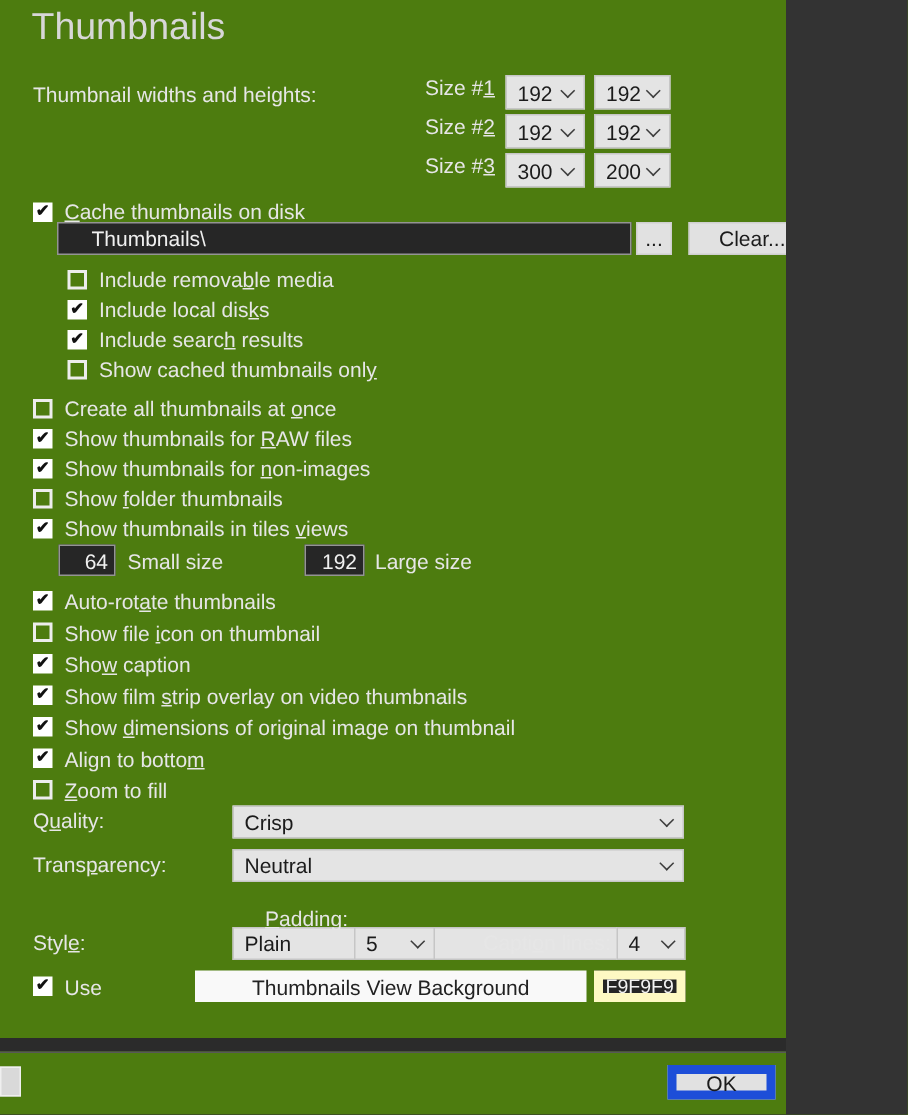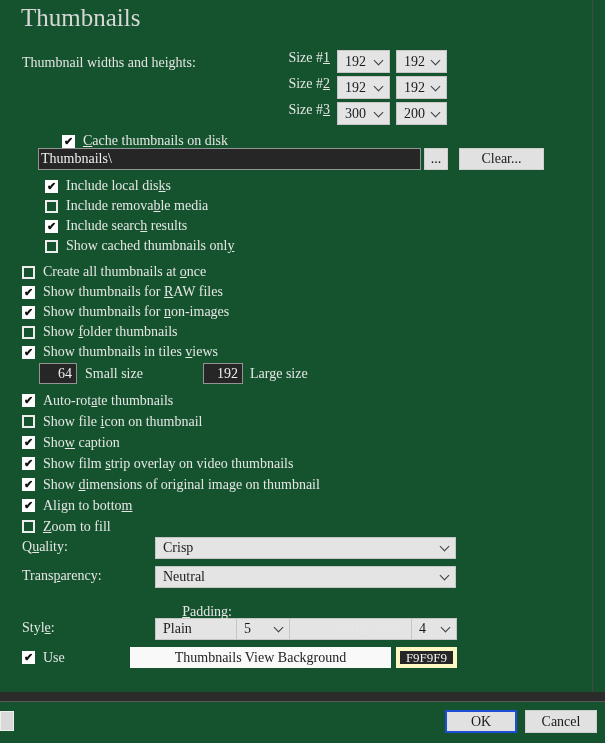--- a/index.html
+++ b/index.html
@@ -1,33 +1,33 @@
 <!DOCTYPE html>
 <html><head>
 <meta charset="utf-8">
 <style>
   html,body{margin:0;padding:0;background:#333333;}
-  .dialog{position:relative;width:605px;height:743px;background:#14532d;overflow:hidden;
-          font-family:Liberation Serif, serif;font-size:14px;color:#e6e6e6;}
+  .dialog{position:relative;width:524px;height:743px;background:#4d7c0f;overflow:hidden;
+          font-family:Liberation Sans, sans-serif;font-size:14px;color:#e6e6e6;}
   u{text-decoration:underline;}
 
   .title{position:absolute;left:21px;top:4px;font-size:25px;color:#d7d7d7;white-space:nowrap;}
   .heading{position:absolute;left:22px;top:55px;white-space:nowrap;}
 
   
   .check-row{display:flex;align-items:center;height:20px;cursor:default;}
   .rows21 .check-row{height:21px;}
   .cb{width:13px;height:13px;box-sizing:border-box;flex:0 0 13px;position:relative;}
   .cb.checked{background:#ffffff;}
   .cb.checked::after{content:"\2714";position:absolute;left:0;top:0;width:13px;height:13px;
        font-size:11px;line-height:13px;text-align:center;color:#111;font-weight:bold;}
   .cb:not(.checked){border:2px solid #ededed;background:transparent;}
   .cb-label{margin-left:8px;white-space:nowrap;}
 
-  .cache-check{position:absolute;left:22px;top:131px;margin-left:40px;}
+  .cache-check{position:absolute;left:22px;top:131px;}
   .sub-checks{position:absolute;left:45px;top:176px;}
   .list1{position:absolute;left:22px;top:262px;}
   .list2{position:absolute;left:22px;top:390px;}
   .use-check{position:absolute;left:22px;top:647px;height:21px;}
 
   
   .combo{background:#e4e4e4;border:1px solid #c6c6c6;box-sizing:border-box;display:flex;
          align-items:center;justify-content:space-between;padding:0 7px;color:#1b1b1b;}
   .combo-val{font-size:14px;color:#1b1b1b;white-space:nowrap;}
   .chev{width:6px;height:6px;border-right:1.5px solid #3d3d3d;border-bottom:1.5px solid #3d3d3d;
@@ -48,41 +48,41 @@
 
   
   .lbl-padding{position:absolute;left:146px;top:604px;width:86px;text-align:right;white-space:nowrap;}
   .combo-padding{position:absolute;left:236px;top:618px;width:54px;height:22px;}
   .lbl-caption{position:absolute;left:307px;top:620px;width:100px;text-align:right;white-space:nowrap;}
   .combo-caption{position:absolute;left:411px;top:618px;width:46px;height:22px;}
 
   
   .dark-input{background:#262626;border:1px solid #949494;color:#f0f0f0;box-sizing:border-box;
               font-family:inherit;font-size:14px;outline:none;}
-  #path-input{position:absolute;left:38px;top:148px;width:383px;height:22px;padding:0 2px;}
+  #path-input{position:absolute;left:38px;top:148px;width:383px;height:22px;padding:0 22px;}
   .num-input{text-align:right;padding:0 4px;height:21px;}
   #small-input{position:absolute;left:39px;top:363px;width:38px;}
   #large-input{position:absolute;left:203px;top:363px;width:40px;}
   .tile-label{position:absolute;top:366px;white-space:nowrap;}
   #small-label{left:85px;}
   #large-label{left:250px;}
 
   
   .btn{background:#e1e1e1;border:1px solid #cfcfcf;box-sizing:border-box;color:#1b1b1b;
        font-size:14px;display:flex;align-items:center;justify-content:center;cursor:default;}
   #browse-btn{position:absolute;left:424px;top:148px;width:24px;height:22px;}
   #clear-btn{position:absolute;left:459px;top:148px;width:85px;height:22px;}
-  #ok-btn{position:absolute;left:445px;top:710px;width:72px;height:23px;border:2px solid #1d4ed8;}
+  #ok-btn{position:absolute;left:445px;top:710px;width:72px;height:23px;border:6px solid #1d4ed8;}
   #cancel-btn{position:absolute;left:525px;top:710px;width:72px;height:23px;}
 
   
   .swatch-btn{position:absolute;left:130px;top:647px;width:261px;height:21px;color:#222;
               display:flex;align-items:center;justify-content:center;font-size:14px;}
   .hex-field{position:absolute;left:396px;top:647px;width:61px;height:21px;background:#262626;
-             border:4px solid #fef9c3;box-sizing:border-box;color:#f2f2f2;display:flex;
+             border:6px solid #fef9c3;box-sizing:border-box;color:#f2f2f2;display:flex;
              align-items:center;justify-content:center;font-size:13px;}
 
   
   .bottom-strip{position:absolute;left:0;top:692px;width:605px;height:9px;background:#2b2b2b;}
   .footer-line{position:absolute;left:0;top:701px;width:605px;height:1px;background:#585858;}
   .partial-btn{position:absolute;left:0;top:711px;width:14px;height:20px;background:#d9d9d9;
                border:1px solid #efefef;box-sizing:border-box;}
   .right-line{position:absolute;left:592px;top:0;width:1px;height:692px;background:#474747;}
 </style>
 </head>
@@ -134,26 +134,26 @@
     <span class="cb checked"></span>
     <span class="cb-label"><u>C</u>ache thumbnails on disk</span>
   </div>
 
   <input id="path-input" class="dark-input" type="text" value="Thumbnails\" style="">
   <div id="browse-btn" class="btn">...</div>
   <div id="clear-btn" class="btn">Clear...</div>
 
   <div class="sub-checks">
       <div class="check-row">
+        <span class="cb"></span>
+        <span class="cb-label">Include remova<u>b</u>le media</span>
+      </div>
+      <div class="check-row">
         <span class="cb checked"></span>
         <span class="cb-label">Include local dis<u>k</u>s</span>
-      </div>
-      <div class="check-row">
-        <span class="cb"></span>
-        <span class="cb-label">Include remova<u>b</u>le media</span>
       </div>
       <div class="check-row">
         <span class="cb checked"></span>
         <span class="cb-label">Include searc<u>h</u> results</span>
       </div>
       <div class="check-row">
         <span class="cb"></span>
         <span class="cb-label">Show cached thumbnails onl<u>y</u></span>
       </div>
     </div>

